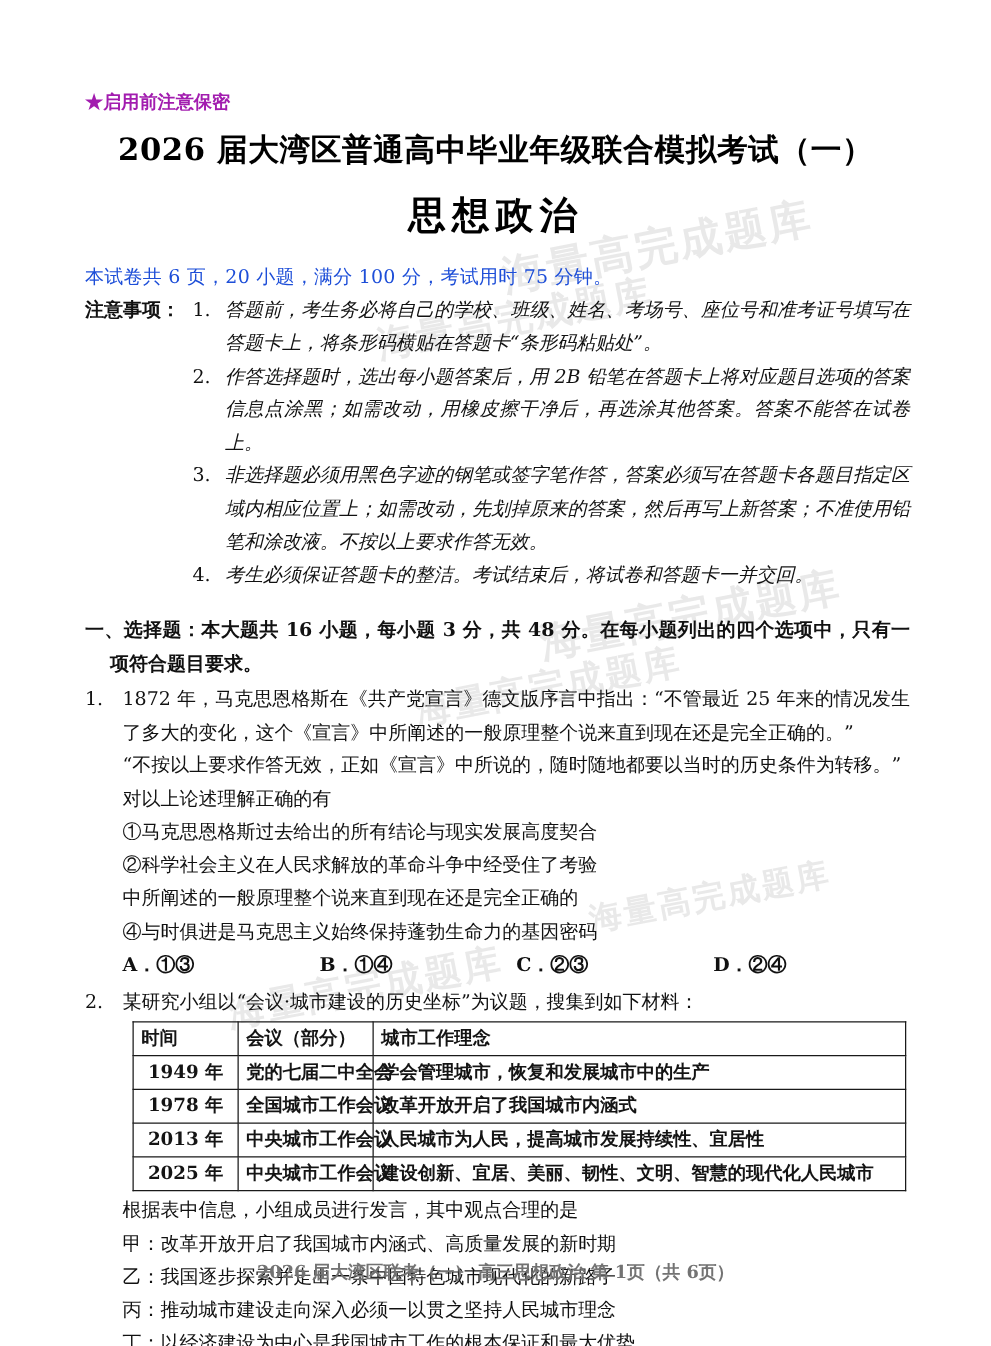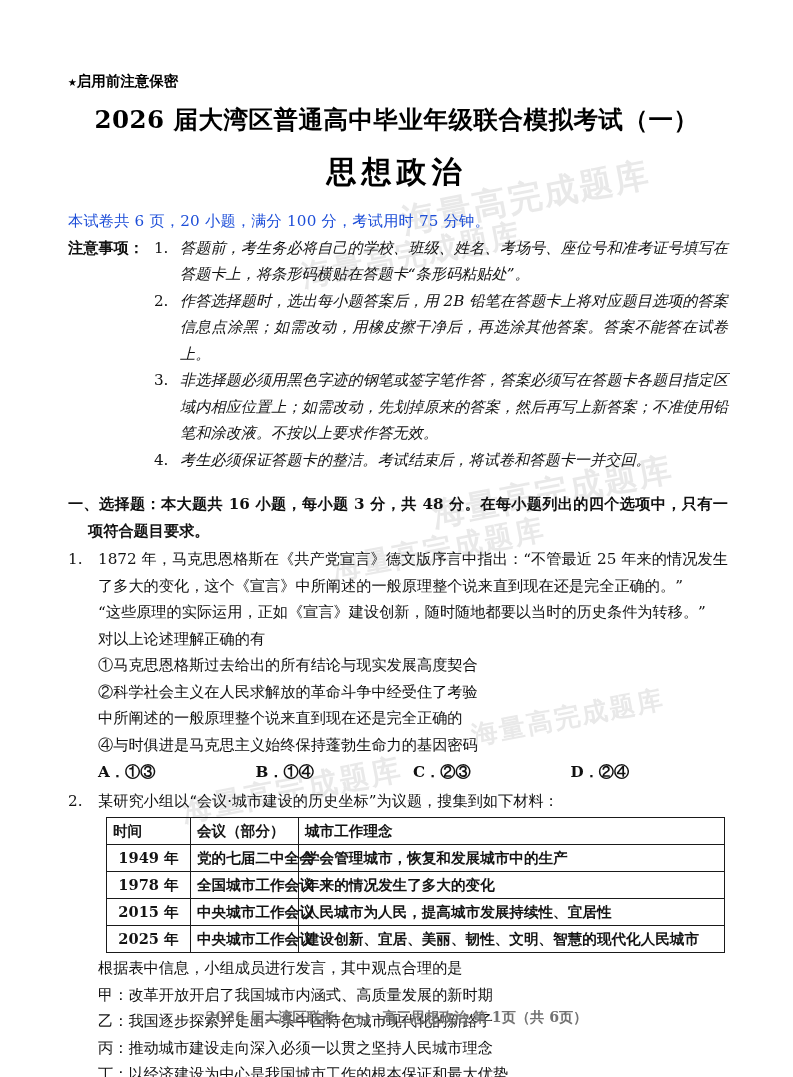--- a/index.html
+++ b/index.html
@@ -55,25 +55,25 @@
     position: relative;
     z-index: 2;
     padding: 0;
   }
 
   
   .secrecy {
     position: absolute;
     left: 68px;
     top: 72px;
-    font-family: Liberation Mono, monospace;
+    font-family: Liberation Serif, serif;
     font-weight: 700;
     font-size: 14.5px;
     letter-spacing: 0px;
-    color: #000000;
+    color: #a21caf;
   }
   .main-title {
     position: absolute;
     left: 0; right: 0;
     top: 103px;
     text-align: center;
     font-family: "DejaVu Serif", "Liberation Serif", serif;
     font-weight: 700;
     font-size: 24.5px;
     letter-spacing: 0.5px;
@@ -287,21 +287,21 @@
       <div class="section-head section-head-wrap">
         <div class="section-head-body">
           <span class="sh-lead">一、选择题：</span><span class="sh-rest">本大题共 16 小题，每小题 3 分，共 48 分。在每小题列出的四个选项中，只有一项符合题目要求。</span>
         </div>
       </div>
 
       <div class="q">
         <div class="q-num">1.</div>
         <div class="q-body">
           <div class="q-line">1872 年，马克思恩格斯在《共产党宣言》德文版序言中指出：“不管最近 25 年来的情况发生了多大的变化，这个《宣言》中所阐述的一般原理整个说来直到现在还是完全正确的。”</div>
-          <div class="q-line">“这些原理的实际运用，正如《宣言》建设创新，随时随地都要以当时的历史条件为转移。”</div>
+          <div class="q-line">“不按以上要求作答无效，正如《宣言》中所说的，随时随地都要以当时的历史条件为转移。”</div>
           <div class="q-line nojust">对以上论述理解正确的有</div>
           <div class="q-line nojust">①马克思恩格斯过去给出的所有结论与现实发展高度契合</div>
           <div class="q-line nojust">②科学社会主义在人民求解放的革命斗争中经受住了考验</div>
           <div class="q-line nojust">中所阐述的一般原理整个说来直到现在还是完全正确的</div>
           <div class="q-line nojust">④与时俱进是马克思主义始终保持蓬勃生命力的基因密码</div>
           <div class="opt-row">
             <div class="opt">A．①③</div>
             <div class="opt">B．①④</div>
             <div class="opt">C．②③</div>
             <div class="opt">D．②④</div>
@@ -330,24 +330,24 @@
               </thead>
               <tbody>
                 <tr>
                   <td class="c-time">1949 年</td>
                   <td class="c-meet">党的七届二中全会</td>
                   <td class="c-idea">学会管理城市，恢复和发展城市中的生产</td>
                 </tr>
                 <tr>
                   <td class="c-time">1978 年</td>
                   <td class="c-meet">全国城市工作会议</td>
-                  <td class="c-idea">年来的情况发生了多大的变化</td>
-                </tr>
-                <tr>
-                  <td class="c-time">2015 年</td>
+                  <td class="c-idea">改革开放开启了我国城市内涵式</td>
+                </tr>
+                <tr>
+                  <td class="c-time">2013 年</td>
                   <td class="c-meet">中央城市工作会议</td>
                   <td class="c-idea">人民城市为人民，提高城市发展持续性、宜居性</td>
                 </tr>
                 <tr>
                   <td class="c-time">2025 年</td>
                   <td class="c-meet">中央城市工作会议</td>
                   <td class="c-idea">建设创新、宜居、美丽、韧性、文明、智慧的现代化人民城市</td>
                 </tr>
               </tbody>
             </table>

